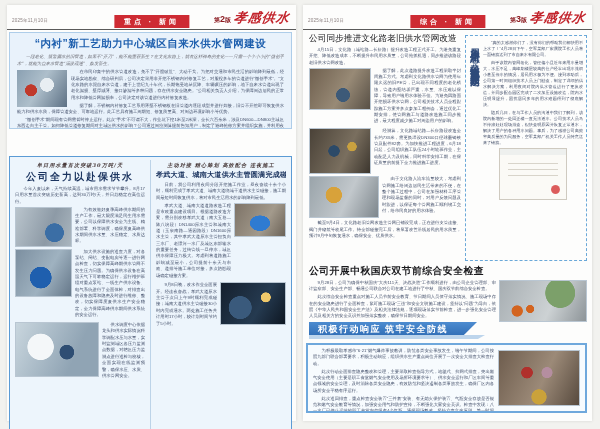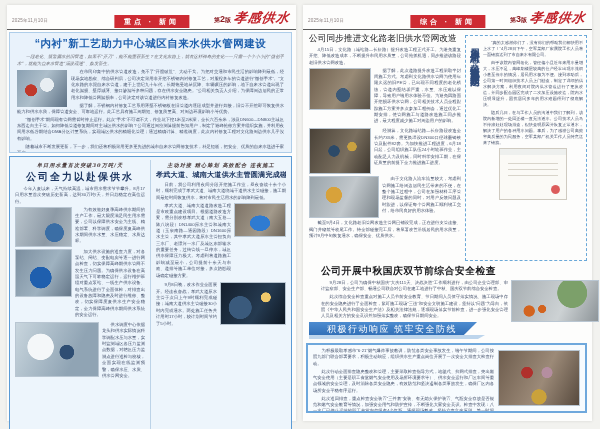--- a/index.html
+++ b/index.html
@@ -41,21 +41,21 @@
     font-family:"DejaVu Serif","Liberation Serif",serif;
     font-style:italic;font-weight:bold;text-align:center;
     font-size:5.2px;color:#4a3c3c;letter-spacing:1px;margin:2px 0 1px;
   }
   .row{display:flex;gap:3px;margin-bottom:2px;}
   .row .body-txt{flex:1;}
   .photo{flex:0 0 auto;border:1px solid #b9c6d2;box-sizing:border-box;}
 
   
   .panel1{
-    position:absolute;left:2px;top:27px;width:283px;height:121px;
+    position:absolute;left:2px;top:27px;width:283px;height:97px;
     background:#e9f2fb;border:1px solid #aecde9;box-sizing:border-box;
     padding:3px 7px;overflow:hidden;
   }
   .panel1 h1{
     margin:1px 0 3px;text-align:center;font-size:10.5px;letter-spacing:.5px;
     color:#1e5fae;font-weight:bold;
   }
   .lead{
     font-family:"DejaVu Serif","Liberation Serif",serif;font-style:italic;
     font-size:4.4px;line-height:1.5;color:#6a6a72;text-align:justify;margin-bottom:2px;text-indent:2em;
@@ -127,33 +127,33 @@
   .ph-letter{
     width:66px;height:50px;margin:2px auto 0;background:#fbfaf6;
     border:1px solid #cfcac0;position:relative;
     box-shadow:inset 0 6px 0 #eef0ee;
   }
   .ph-letter .seal{
     position:absolute;right:6px;bottom:5px;width:9px;height:9px;border-radius:50%;
     background:radial-gradient(circle,#d64040 0 60%,#e98f8f 100%);opacity:.85;
   }
   .ph-letter .line{position:absolute;left:8px;right:8px;height:1px;background:#d8d4ca;}
-  .r-article2{position:absolute;left:18px;top:260px;width:278px;overflow:hidden;}
+  .r-article2{position:absolute;left:6px;top:260px;width:278px;overflow:hidden;}
   .r-article2 h2{margin:0 0 2px;font-size:9.8px;font-weight:bold;color:#19191c;letter-spacing:.5px;}
   .ph-street{width:88px;height:42px;background:
     radial-gradient(circle at 20% 75%, #d3641f 0 7%, transparent 8%),
     radial-gradient(circle at 35% 70%, #d3641f 0 6%, transparent 7%),
     radial-gradient(circle at 70% 30%, #7ca06a 0 22%, transparent 23%),
     linear-gradient(115deg,#a7aeb2,#cdd2d4 60%,#8d9498);}
   .banner{
     position:absolute;left:6px;top:317px;width:168px;height:15px;
     background:linear-gradient(180deg,#4d8cd0,#2f6cb4);
     clip-path:polygon(0 0,100% 0,91% 100%,0 100%);
-    color:#fff;font-weight:normal;font-size:9px;letter-spacing:1.5px;
-    line-height:15px;padding-left:18px;box-sizing:border-box;white-space:nowrap;
+    color:#fff;font-weight:bold;font-size:9px;letter-spacing:1.5px;
+    line-height:15px;padding-left:9px;box-sizing:border-box;white-space:nowrap;
   }
   .banner-shadow{
     position:absolute;left:6px;top:330px;width:176px;height:4px;
     background:#bdd5ec;clip-path:polygon(0 0,100% 0,96% 100%,0 100%);
   }
   .bottom-box{
     position:absolute;left:3px;top:338px;width:281px;height:70px;
     border:2px solid #6fa8dc;box-sizing:border-box;background:#f7fbfe;
     padding:3px 5px;display:flex;gap:4px;overflow:hidden;
   }

